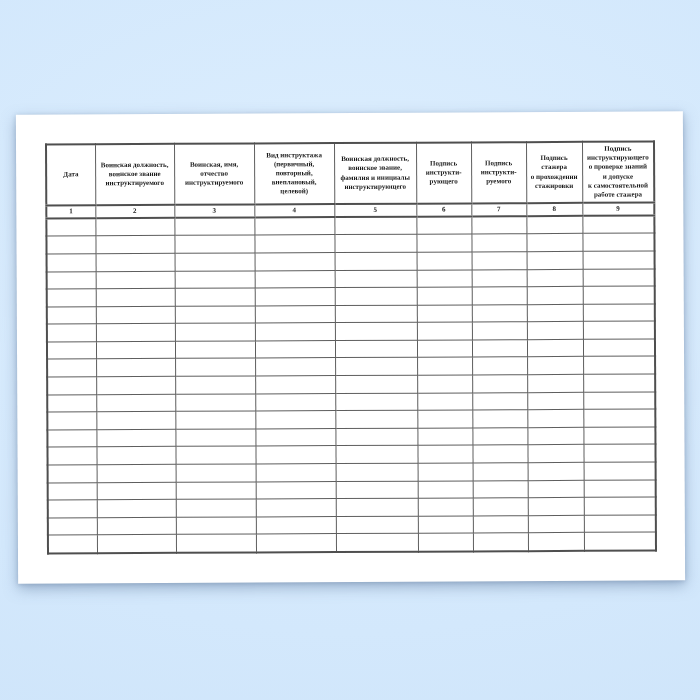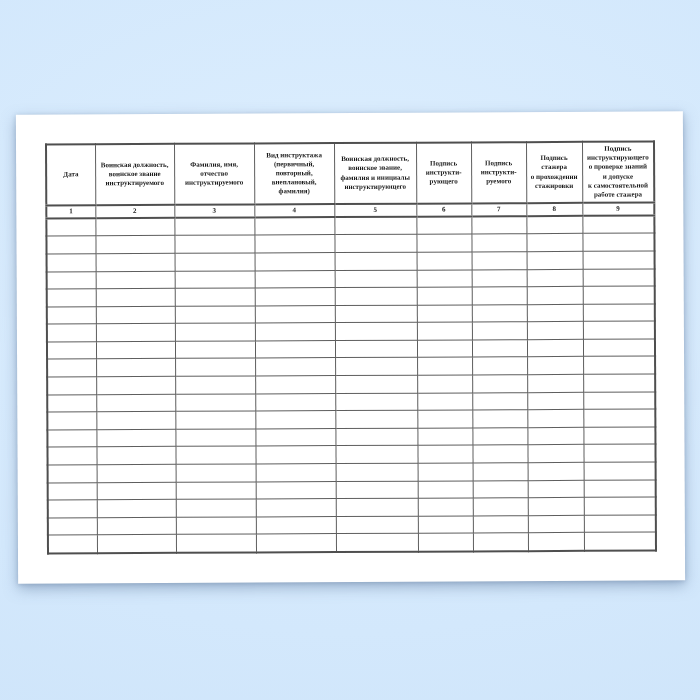--- a/index.html
+++ b/index.html
@@ -76,28 +76,28 @@
         <col class="c7">
         <col class="c8">
         <col class="c9">
     </colgroup>
     <thead>
       <tr class="header-row">
         <th>Дата</th>
         <th>Воинская должность,
 воинское звание
 инструктируемого</th>
-        <th>Фамилия, имя,
+        <th>Воинская, имя,
 отчество
 инструктируемого</th>
         <th>Вид инструктажа
 (первичный,
 повторный,
 внеплановый,
-фамилия)</th>
+целевой)</th>
         <th>Воинская должность,
 воинское звание,
 фамилия и инициалы
 инструктирующего</th>
         <th>Подпись
 инструкти-
 рующего</th>
         <th>Подпись
 инструкти-
 руемого</th>

